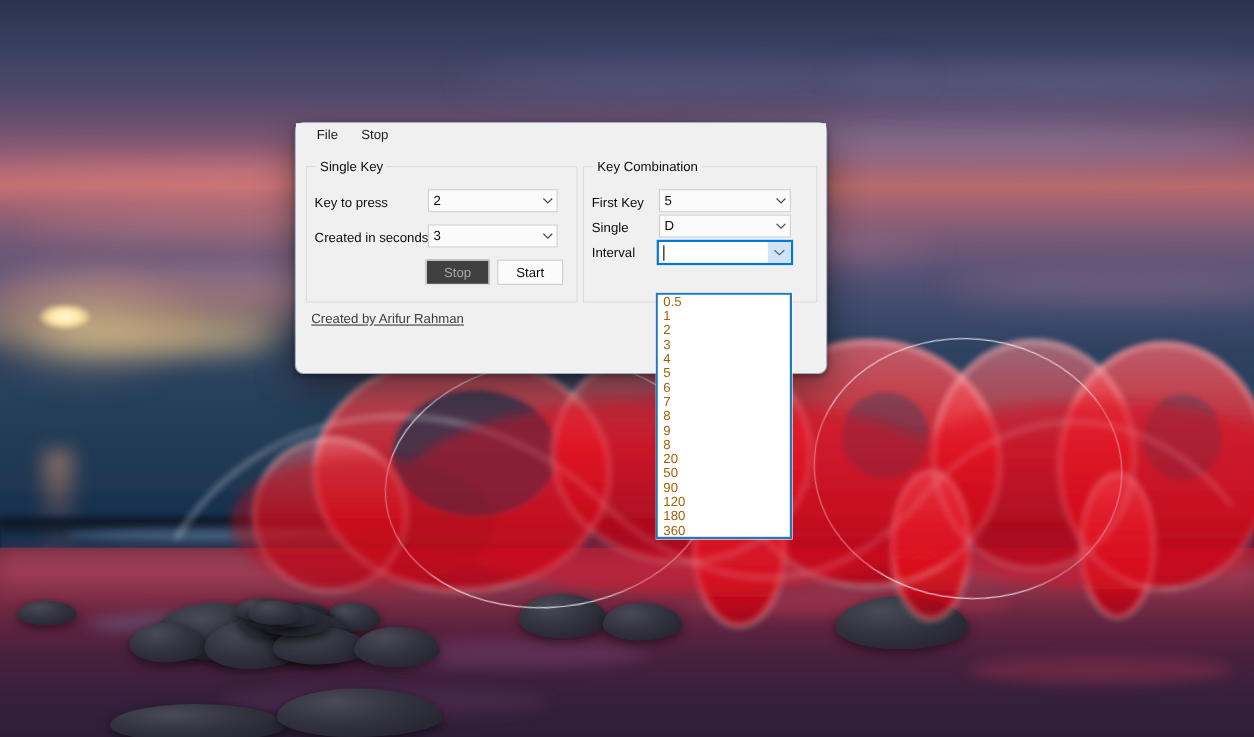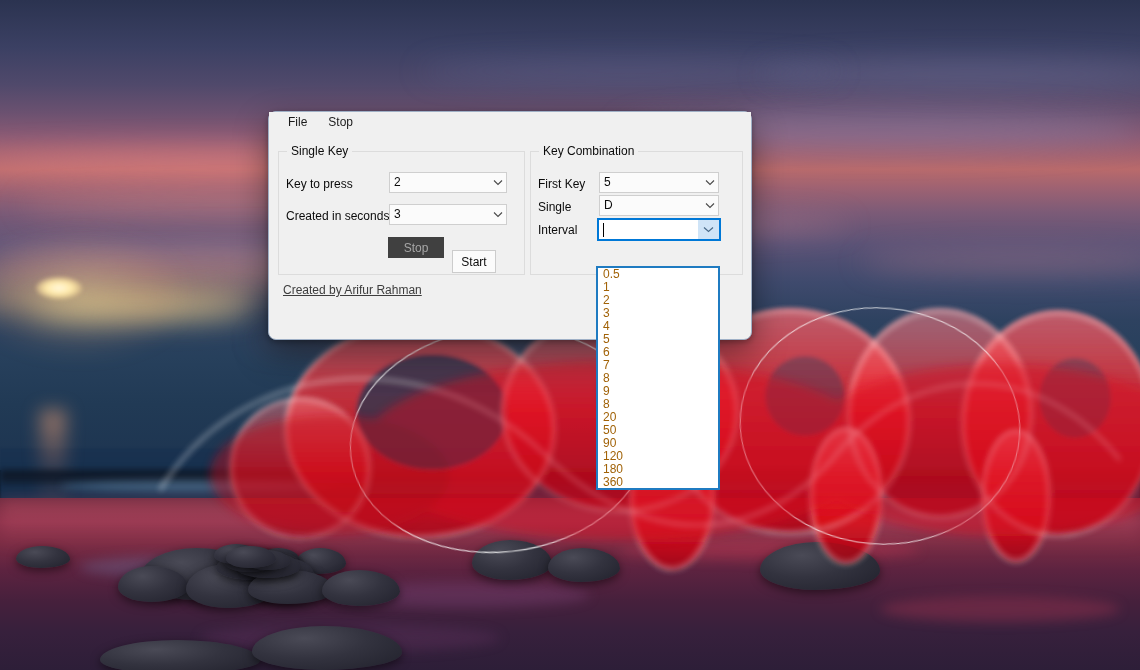--- a/index.html
+++ b/index.html
@@ -355,21 +355,21 @@
     <div class="combo" style="left:120px;top:70px;width:118px;">
       <span class="val">3</span>
       <span class="arrow">
         <svg width="10" height="7" viewBox="0 0 10 7">
             <polyline points="1,1.5 5,5.5 9,1.5" fill="none" stroke="#4a4a4a" stroke-width="1.1"></polyline>
           </svg>
       </span>
     </div>
 
     <div class="btn disabled" style="left:118px;top:102px;width:58px;">Stop</div>
-    <div class="btn" style="left:183px;top:116px;width:44px;">Start</div>
+    <div class="btn" style="left:183px;top:102px;width:60px;">Start</div>
 
     <div class="groupbox" style="left:261px;top:17px;width:211px;height:122px;">
       <span class="gblabel">Key Combination</span>
     </div>
     <span class="fldlabel" style="left:269px;top:43px;">First Key</span>
     <div class="combo" style="left:330px;top:38px;width:120px;">
       <span class="val">5</span>
       <span class="arrow">
         <svg width="10" height="7" viewBox="0 0 10 7">
             <polyline points="1,1.5 5,5.5 9,1.5" fill="none" stroke="#4a4a4a" stroke-width="1.1"></polyline>

